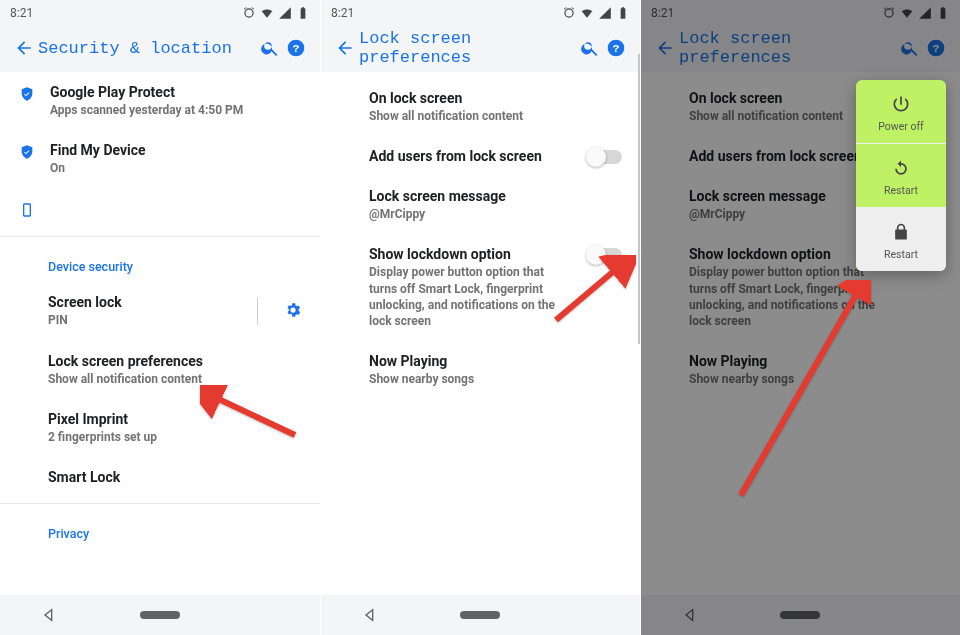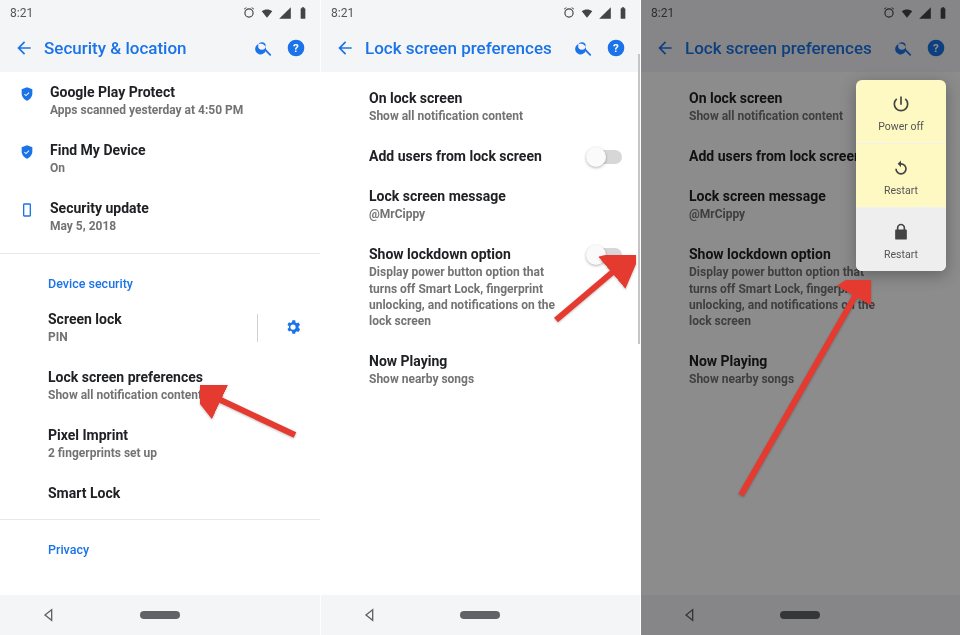--- a/index.html
+++ b/index.html
@@ -7,21 +7,21 @@
   body { display: flex; background: #fff; }
 
   .phone { width: 320px; position: relative; display: flex; flex-direction: column; background: #f4f5f7; }
   .phone + .phone { border-left: 1px solid #fff; }
 
   .statusbar { height: 26px; display: flex; align-items: center; padding: 0 10px; font-size: 12px; color: #555; }
   .statusbar .spacer { flex: 1; }
   .statusbar .icons { display: flex; gap: 4px; align-items: center; color: #444; }
   .statusbar svg { width: 14px; height: 14px; fill: #444; }
 
-  .appbar { height: 44px; display: flex; align-items: center; padding: 0 12px; gap: 8px; }
+  .appbar { height: 44px; display: flex; align-items: center; padding: 0 12px; gap: 2px; font-family: Liberation Mono, monospace; }
   .appbar .title { flex: 1; color: #1a73e8; font-size: 17px; font-weight: 500; }
   .icon-btn { width: 24px; height: 24px; display: flex; align-items: center; justify-content: center; color: #1a73e8; cursor: pointer; }
   .icon-btn svg { width: 20px; height: 20px; fill: #1a73e8; }
   .help-btn svg { fill: #1a73e8; }
 
   .content { flex: 1; background: #fff; overflow: hidden; margin-top: 2px; }
 
   .section-label { color: #1a73e8; font-size: 12.5px; font-weight: 500; padding: 16px 18px 8px 48px; }
 
   .row { display: flex; padding: 12px 18px 12px 18px; align-items: flex-start; gap: 14px; }
@@ -41,21 +41,21 @@
 
   .toggle { width: 34px; height: 14px; border-radius: 7px; background: #d7d7d7; position: relative; }
   .toggle::after { content: ""; position: absolute; width: 20px; height: 20px; border-radius: 10px; background: #fafafa; top: -3px; left: -2px; box-shadow: 0 1px 3px rgba(0,0,0,.3); }
 
   .navbar { height: 40px; display: flex; align-items: center; justify-content: space-around; }
   .navbar .pill { width: 40px; height: 8px; border-radius: 4px; background: #5f6368; }
   .navbar svg { width: 16px; height: 16px; fill: #5f6368; }
 
   
   .dim { position: absolute; inset: 0; background: rgba(0,0,0,.45); pointer-events: none; }
-  .powermenu { position: absolute; top: 80px; right: 14px; width: 90px; background: #fef9c3; border-radius: 6px; box-shadow: 0 4px 16px rgba(0,0,0,.3); overflow: hidden; z-index: 5; }
+  .powermenu { position: absolute; top: 80px; right: 14px; width: 90px; background: #bef264; border-radius: 6px; box-shadow: 0 4px 16px rgba(0,0,0,.3); overflow: hidden; z-index: 5; }
   .pm-item { padding: 14px 6px 10px 6px; display: flex; flex-direction: column; align-items: center; gap: 6px; font-size: 10.5px; color: #555; border-bottom: 1px solid #f1f1f1; cursor: pointer; }
   .pm-item:last-child { border-bottom: none; background: #eeeeee; }
   .pm-item svg { width: 20px; height: 20px; fill: #444; }
 
   .arrow { position: absolute; pointer-events: none; z-index: 10; }
   .arrow svg { filter: drop-shadow(0 1px 1px rgba(0,0,0,.25)); }
 
   .scroll-ind { position: absolute; right: 0; top: 54px; height: 290px; width: 2px; background: #c5c5c5; }
 </style>
 </head>
@@ -128,24 +128,20 @@
         <div class="sub">On</div>
       </div>
     </div>
 
     <div class="row">
       <div class="leading">
           <svg viewBox="0 0 24 24">
             <rect x="7" y="3" width="10" height="18" rx="1" fill="none" stroke="#1a73e8" stroke-width="2"></rect>
           </svg>
         </div>
-      <div class="body">
-        <div class="title-t">Security update</div>
-        <div class="sub">May 5, 2018</div>
-      </div>
     </div>
 
     <div class="divider"></div>
     <div class="section-label">Device security</div>
 
     <div class="row noicon" style="align-items:center;">
       <div class="body">
         <div class="title-t">Screen lock</div>
         <div class="sub">PIN</div>
       </div>

